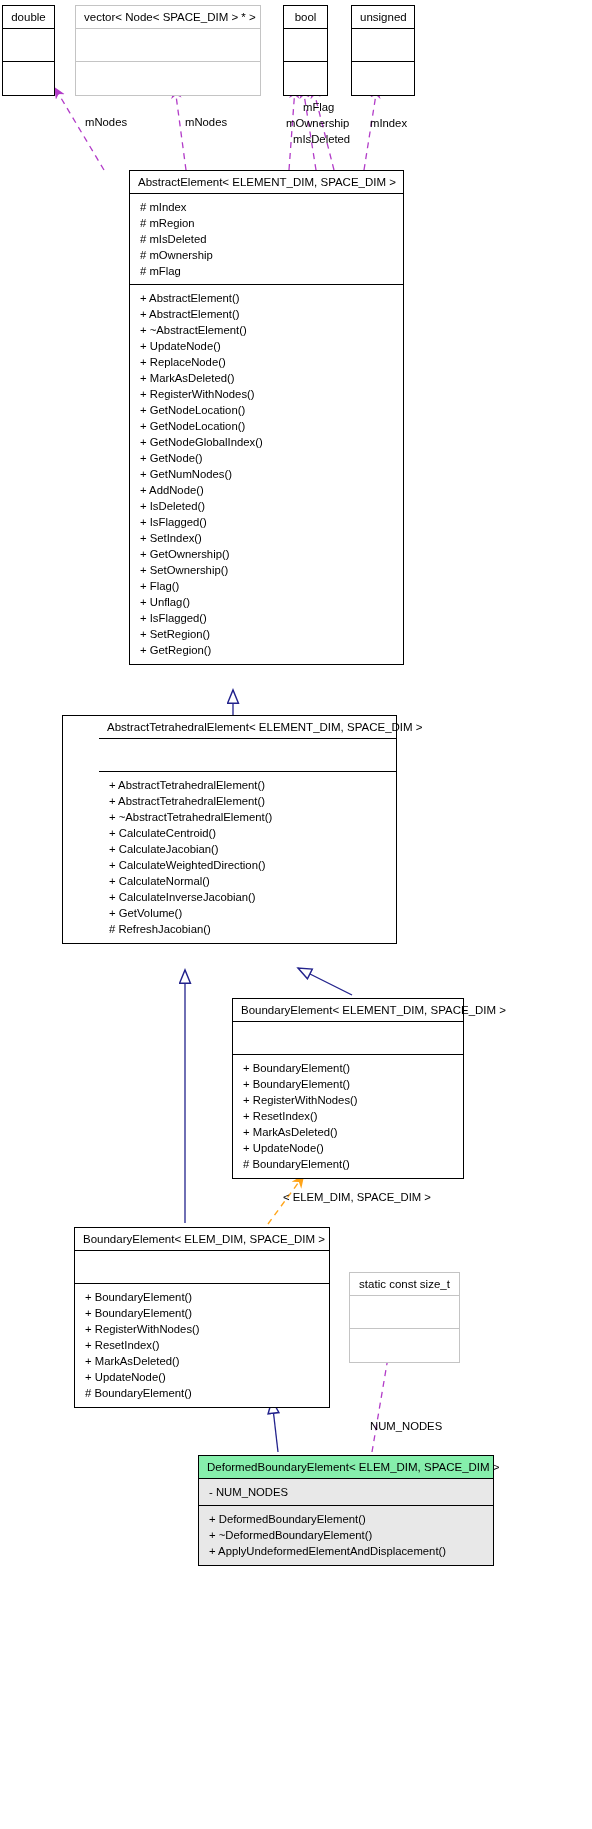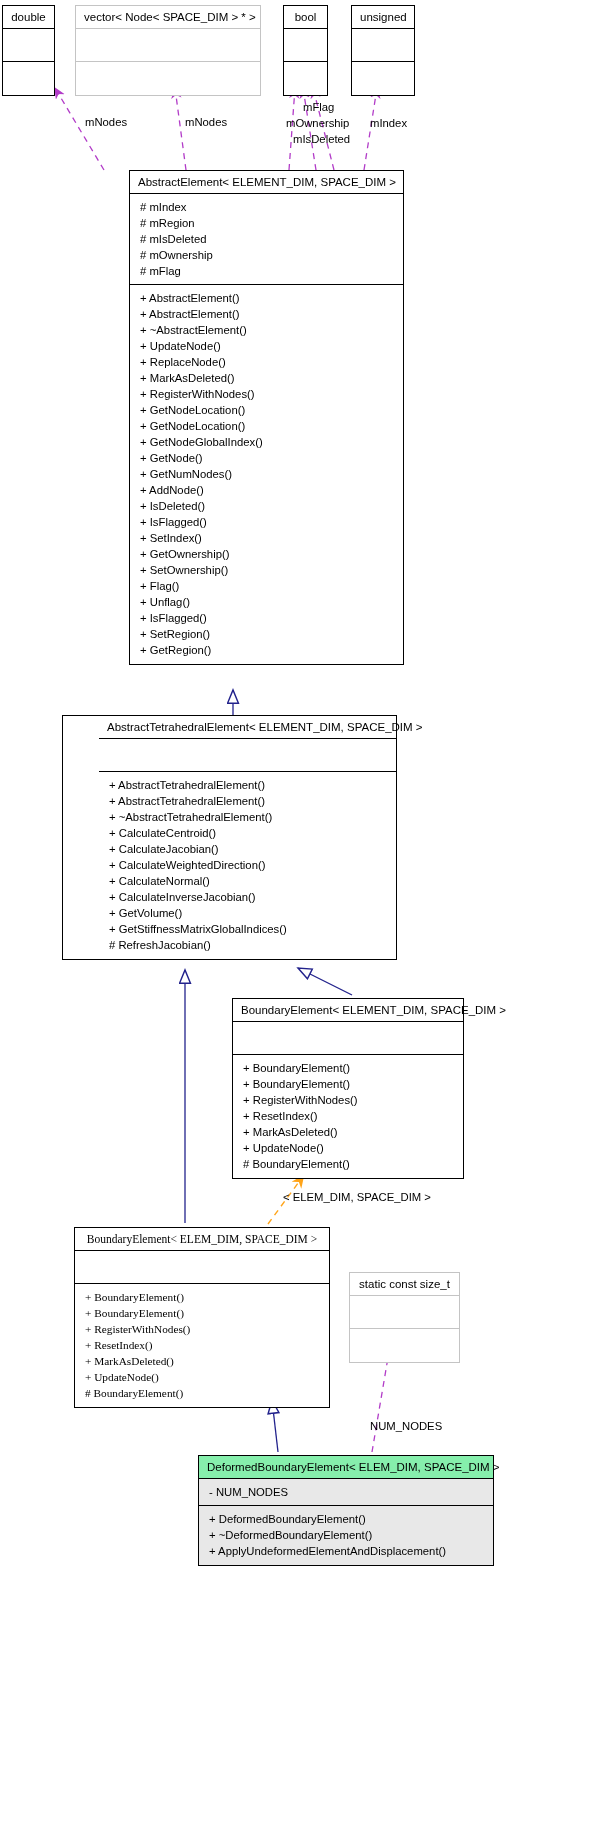--- a/index.html
+++ b/index.html
@@ -225,21 +225,20 @@
     <div class="uml-ops">
       <div class="uml-row">+ AbstractTetrahedralElement()</div>
       <div class="uml-row">+ AbstractTetrahedralElement()</div>
       <div class="uml-row">+ ~AbstractTetrahedralElement()</div>
       <div class="uml-row">+ CalculateCentroid()</div>
       <div class="uml-row">+ CalculateJacobian()</div>
       <div class="uml-row">+ CalculateWeightedDirection()</div>
       <div class="uml-row">+ CalculateNormal()</div>
       <div class="uml-row">+ CalculateInverseJacobian()</div>
       <div class="uml-row">+ GetVolume()</div>
-      <div class="uml-row">+ GetStiffnessMatrixGlobalIndices()</div>
       <div class="uml-row"># RefreshJacobian()</div>
     </div>
   </div>
 
   <div class="uml-box" style="left:216px; top:998px; width:232px;margin-left:16px;">
     <div class="uml-title">BoundaryElement&lt; ELEMENT_DIM, SPACE_DIM &gt;</div>
     <div class="uml-attrs">
         <div class="empty-cell"></div>
       </div>
     <div class="uml-ops">
@@ -248,21 +247,21 @@
       <div class="uml-row">+ RegisterWithNodes()</div>
       <div class="uml-row">+ ResetIndex()</div>
       <div class="uml-row">+ MarkAsDeleted()</div>
       <div class="uml-row">+ UpdateNode()</div>
       <div class="uml-row"># BoundaryElement()</div>
     </div>
   </div>
 
   <div class="edge-label" style="left:283px; top:1190px;">&lt; ELEM_DIM, SPACE_DIM &gt;</div>
 
-  <div class="uml-box" style="left:74px; top:1227px; width:256px;font-family:Liberation Serif, serif;">
+  <div class="uml-box" style="left:74px; top:1227px; width:256px;">
     <div class="uml-title">BoundaryElement&lt; ELEM_DIM, SPACE_DIM &gt;</div>
     <div class="uml-attrs">
         <div class="empty-cell"></div>
       </div>
     <div class="uml-ops">
       <div class="uml-row">+ BoundaryElement()</div>
       <div class="uml-row">+ BoundaryElement()</div>
       <div class="uml-row">+ RegisterWithNodes()</div>
       <div class="uml-row">+ ResetIndex()</div>
       <div class="uml-row">+ MarkAsDeleted()</div>

